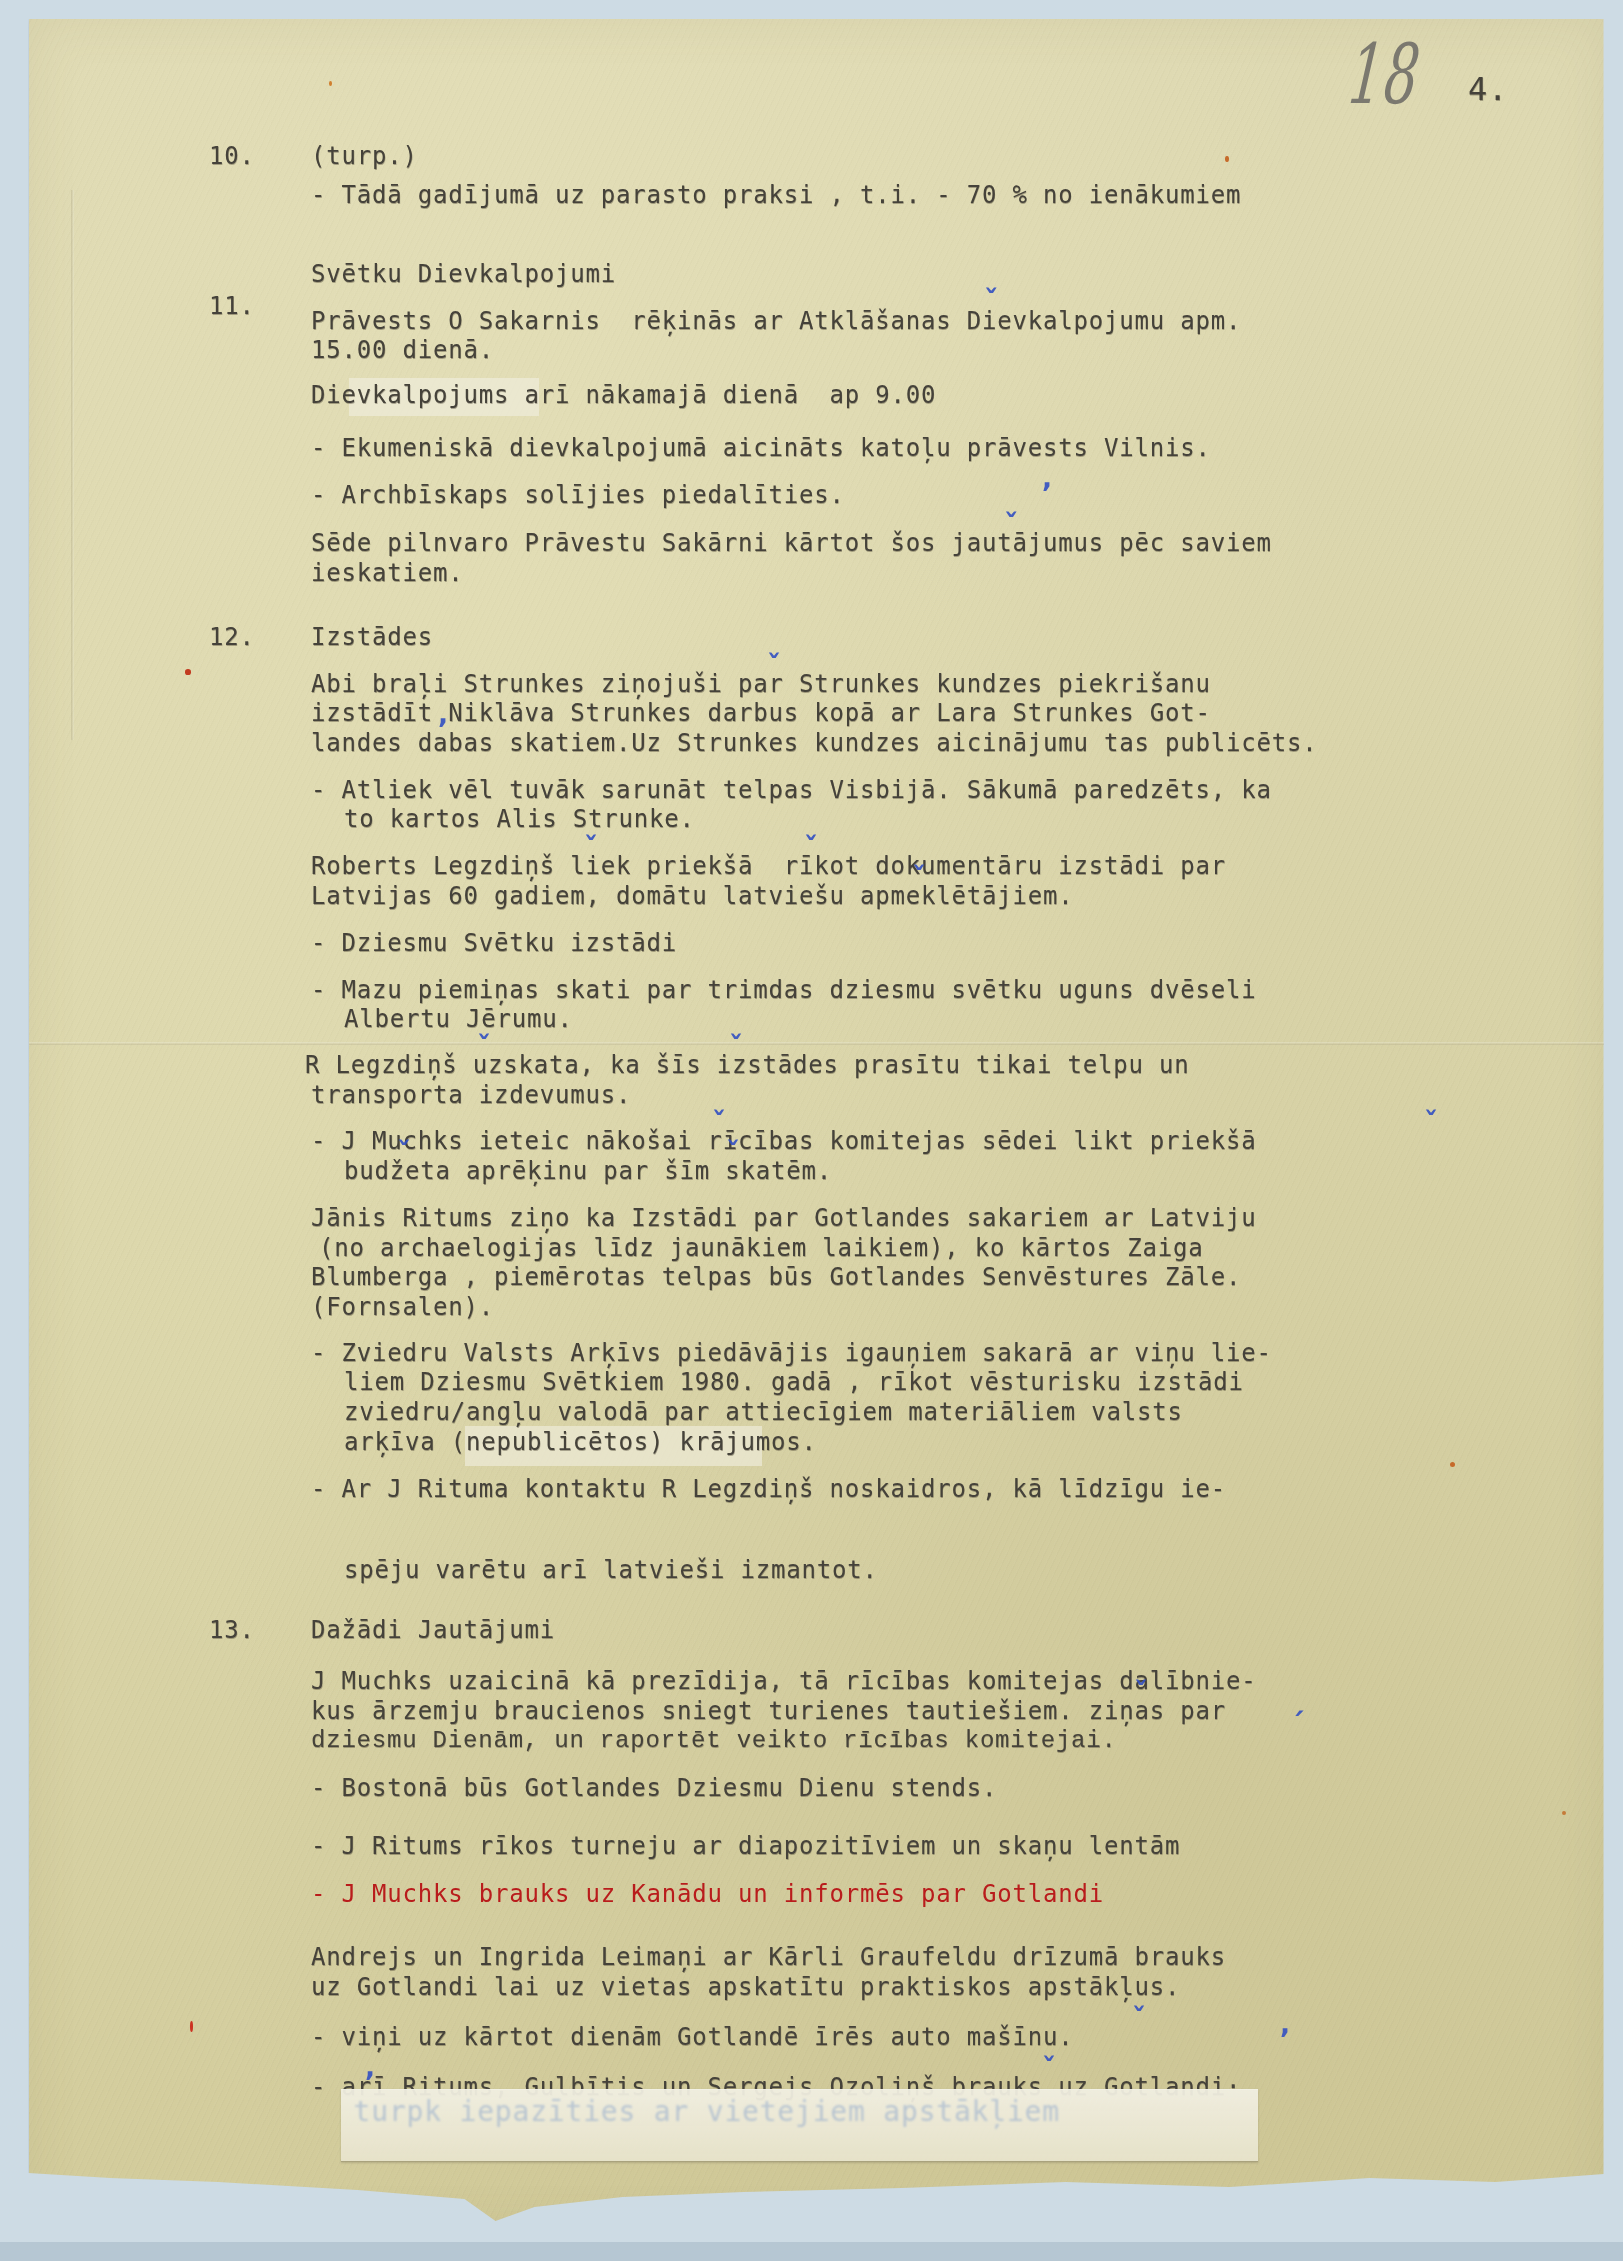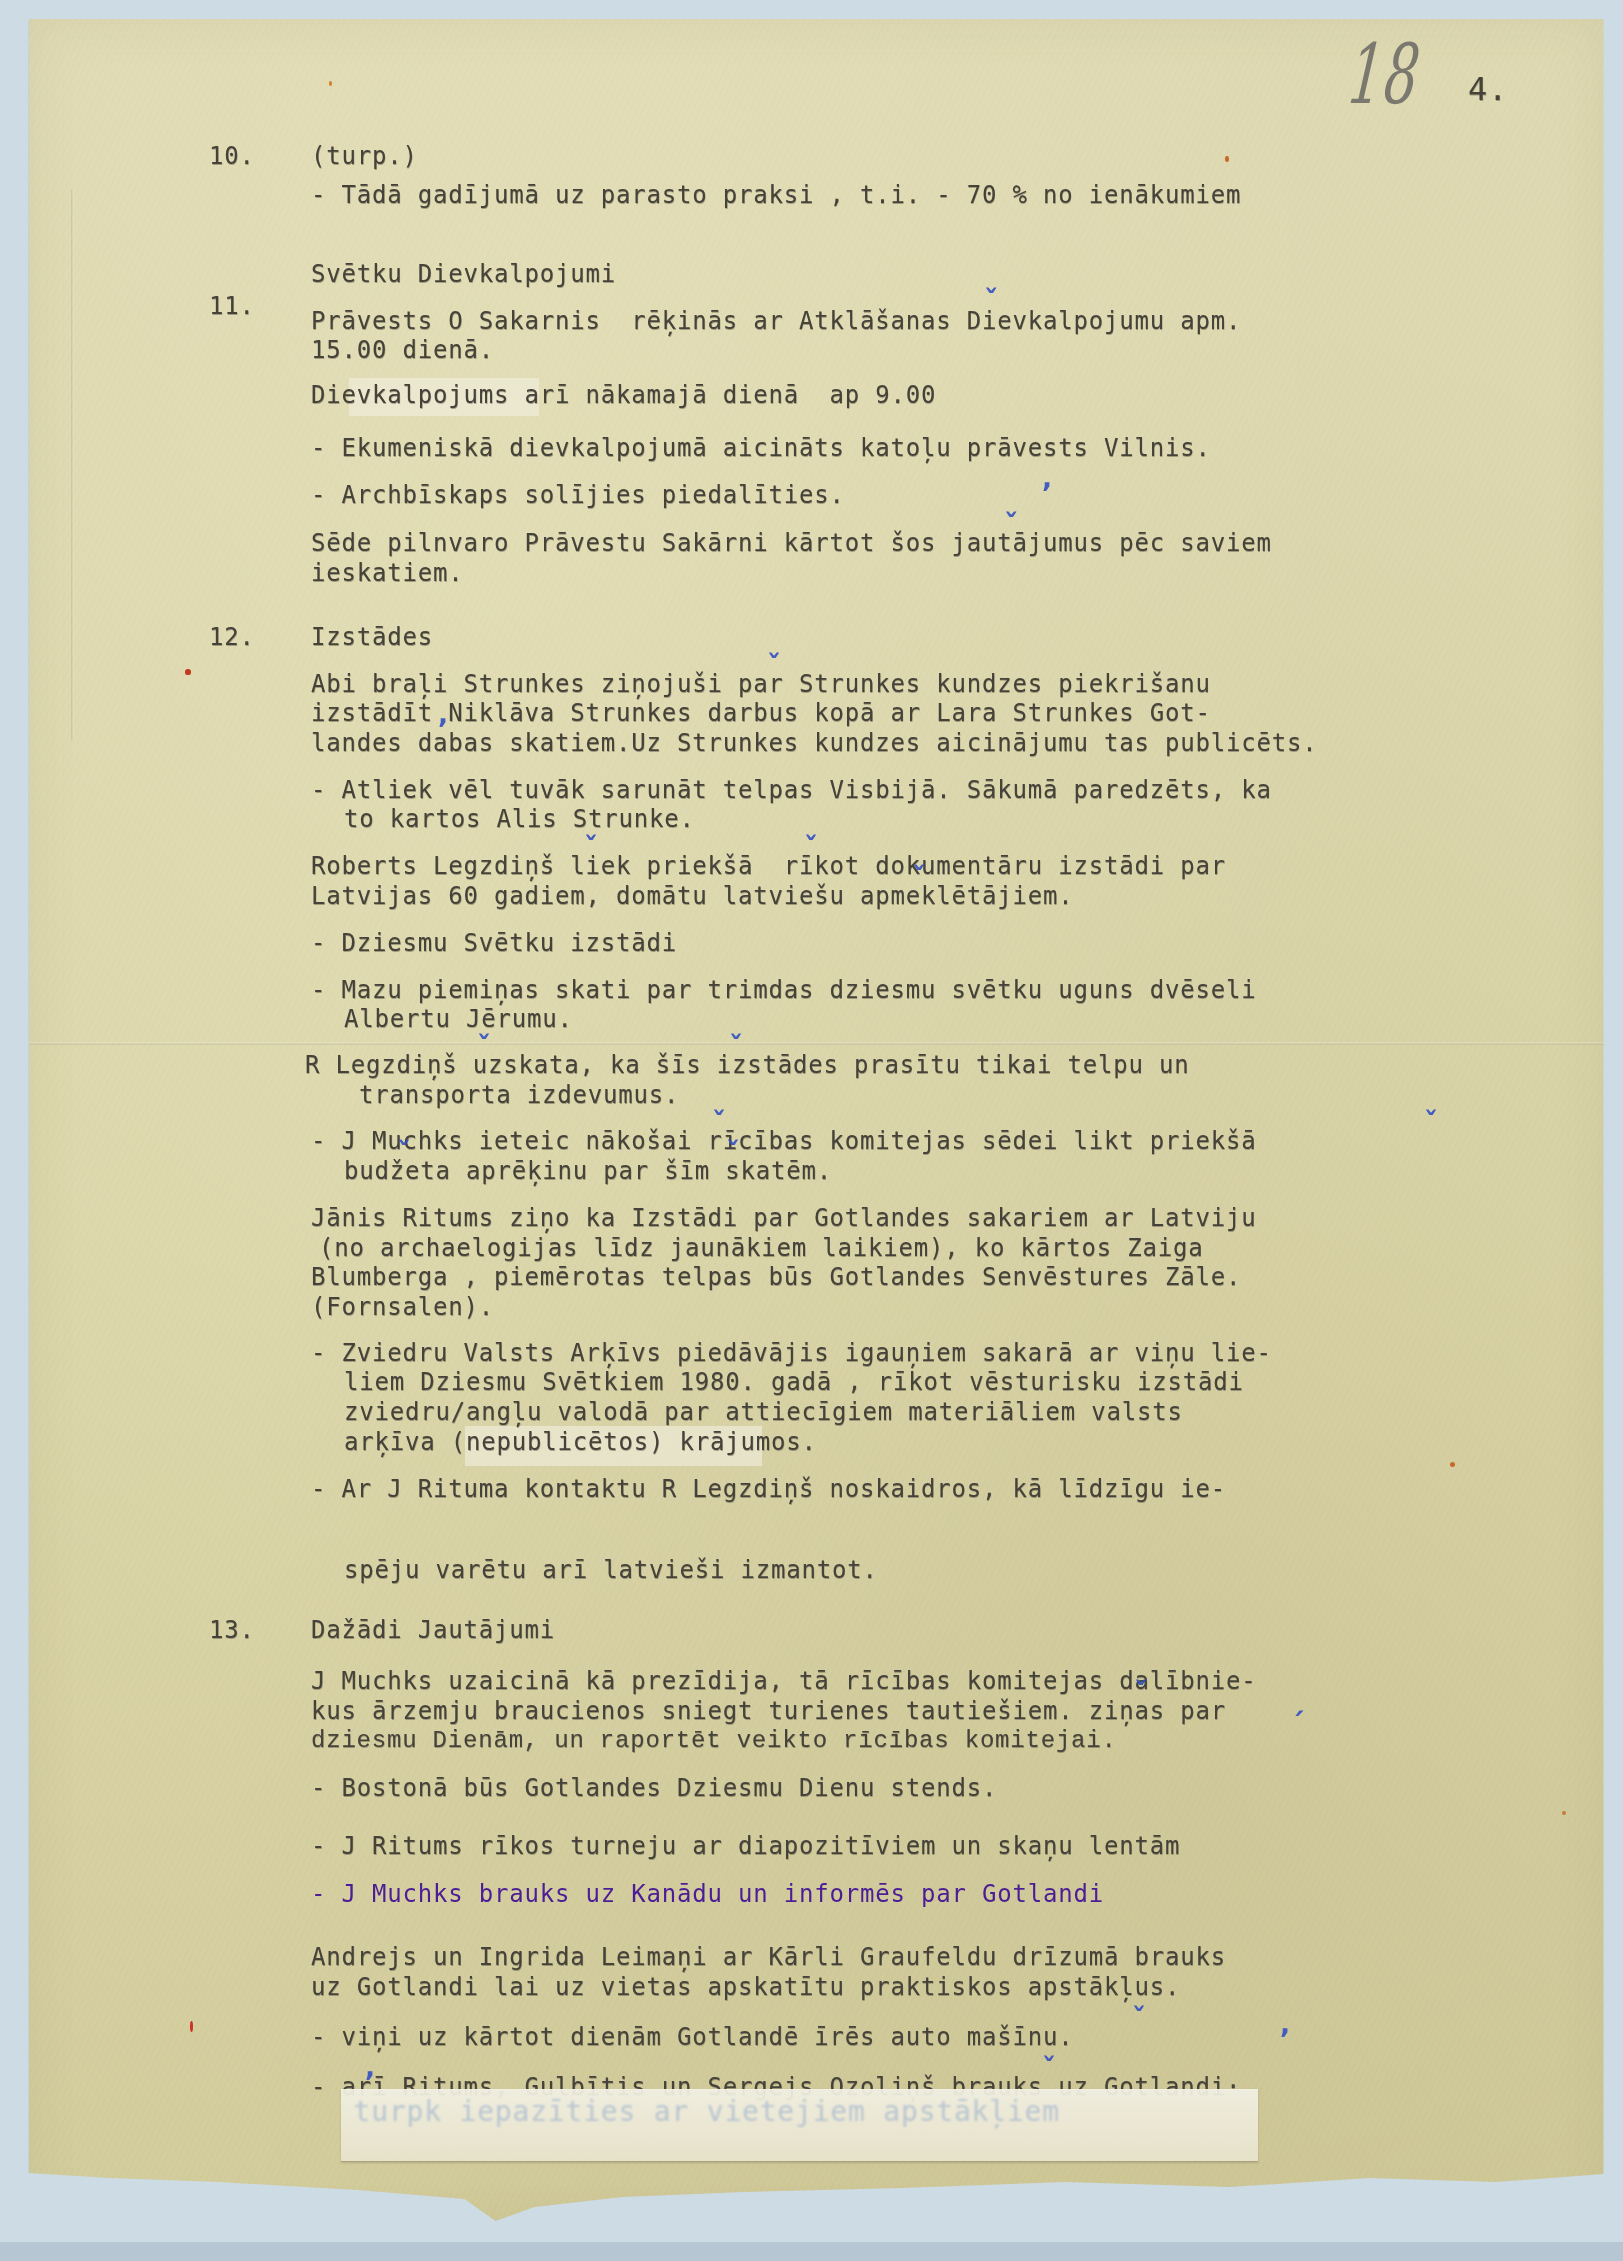--- a/index.html
+++ b/index.html
@@ -16,21 +16,21 @@
       467px 2202px,436px 2180px,329px 2171px,190px 2163px,82px 2159px,0px 2154px);
     filter: drop-shadow(1.3px 2.5px 3.8px rgba(90,95,105,.45));
     box-shadow: inset 0 0 51px rgba(120,110,70,.10);}
   .crease-h{position:absolute;left:28.5px;top:1042px;width:1575px;height:3.2px;
     background:linear-gradient(180deg, rgba(255,255,245,.30), rgba(110,100,70,.16));filter:blur(0.6px);}
   .crease-v{position:absolute;left:71px;top:190px;width:2.5px;height:550px;
     background:linear-gradient(90deg, rgba(110,100,70,.18), rgba(255,255,245,.22));filter:blur(0.6px);}
   .typed{position:absolute;font-family:"DejaVu Sans Mono", monospace;font-size:24px;
     line-height:1;letter-spacing:0.8px;color:#45423a;white-space:pre;
     text-shadow:0.4px 0.5px 0.4px rgba(70,63,48,.40);}
-  .typed.light{color:#4c1d95;text-shadow:none;}
+  .typed.light{color:#b91c1c;text-shadow:none;}
   #hand{position:absolute;left:1354px;top:33px;font-family:"DejaVu Serif", serif;
     font-style:italic;font-size:83px;line-height:1;color:#73716a;
     transform:scaleX(.64) skewX(-9deg);transform-origin:left top;letter-spacing:2.5px;opacity:.92;}
   #pagenum{left:1468px;top:73px;font-size:32px;}
   .ink-mark{position:absolute;font-family:"DejaVu Sans", sans-serif;color:#3350c2;
     font-weight:bold;line-height:1;opacity:.9;}
   .speck{position:absolute;border-radius:50%;}
   .tape{position:absolute;background:linear-gradient(180deg, rgba(241,239,226,.94), rgba(232,228,205,.92));}
   #tape-big{left:341px;top:2089px;width:917px;height:71px;
     border-bottom:1.9px solid #a9a27c;border-top:0.6px solid rgba(255,255,255,.5);
@@ -74,21 +74,21 @@
       <div class="typed" style="left: 311px; top: 701px;">izstādīt Niklāva Strunkes darbus kopā ar Lara Strunkes Got-</div>
       <div class="typed" style="left: 311px; top: 731px;">landes dabas skatiem.Uz Strunkes kundzes aicinājumu tas publicēts.</div>
       <div class="typed" style="left: 311px; top: 778px;">- Atliek vēl tuvāk sarunāt telpas Visbijā. Sākumā paredzēts, ka</div>
       <div class="typed" style="left: 344px; top: 807px;">to kartos Alis Strunke.</div>
       <div class="typed" style="left: 311px; top: 854px;">Roberts Legzdiņš liek priekšā  rīkot dokumentāru izstādi par</div>
       <div class="typed" style="left: 311px; top: 884px;">Latvijas 60 gadiem, domātu latviešu apmeklētājiem.</div>
       <div class="typed" style="left: 311px; top: 931px;">- Dziesmu Svētku izstādi</div>
       <div class="typed" style="left: 311px; top: 978px;">- Mazu piemiņas skati par trimdas dziesmu svētku uguns dvēseli</div>
       <div class="typed" style="left: 344px; top: 1007px;">Albertu Jērumu.</div>
       <div class="typed" style="left: 305px; top: 1053px;">R Legzdiņš uzskata, ka šīs izstādes prasītu tikai telpu un</div>
-      <div class="typed" style="left: 311px; top: 1083px; margin-left: 48px;">transporta izdevumus.</div>
+      <div class="typed" style="left: 311px; top: 1083px;">transporta izdevumus.</div>
       <div class="typed" style="left: 311px; top: 1129px;">- J Muchks ieteic nākošai rīcības komitejas sēdei likt priekšā</div>
       <div class="typed" style="left: 344px; top: 1159px;">budžeta aprēķinu par šīm skatēm.</div>
       <div class="typed" style="left: 311px; top: 1206px;">Jānis Ritums ziņo ka Izstādi par Gotlandes sakariem ar Latviju</div>
       <div class="typed" style="left: 319px; top: 1236px;">(no archaelogijas līdz jaunākiem laikiem), ko kārtos Zaiga</div>
       <div class="typed" style="left: 311px; top: 1265px;">Blumberga , piemērotas telpas būs Gotlandes Senvēstures Zāle.</div>
       <div class="typed" style="left: 311px; top: 1295px;">(Fornsalen).</div>
       <div class="typed" style="left: 311px; top: 1341px;">- Zviedru Valsts Arķīvs piedāvājis igauņiem sakarā ar viņu lie-</div>
       <div class="typed" style="left: 344px; top: 1370px;">liem Dziesmu Svētkiem 1980. gadā , rīkot vēsturisku izstādi</div>
       <div class="typed" style="left: 344px; top: 1400px;">zviedru/angļu valodā par attiecīgiem materiāliem valsts</div>
       <div class="typed" style="left: 344px; top: 1430px;">arķīva (nepublicētos) krājumos.</div>

